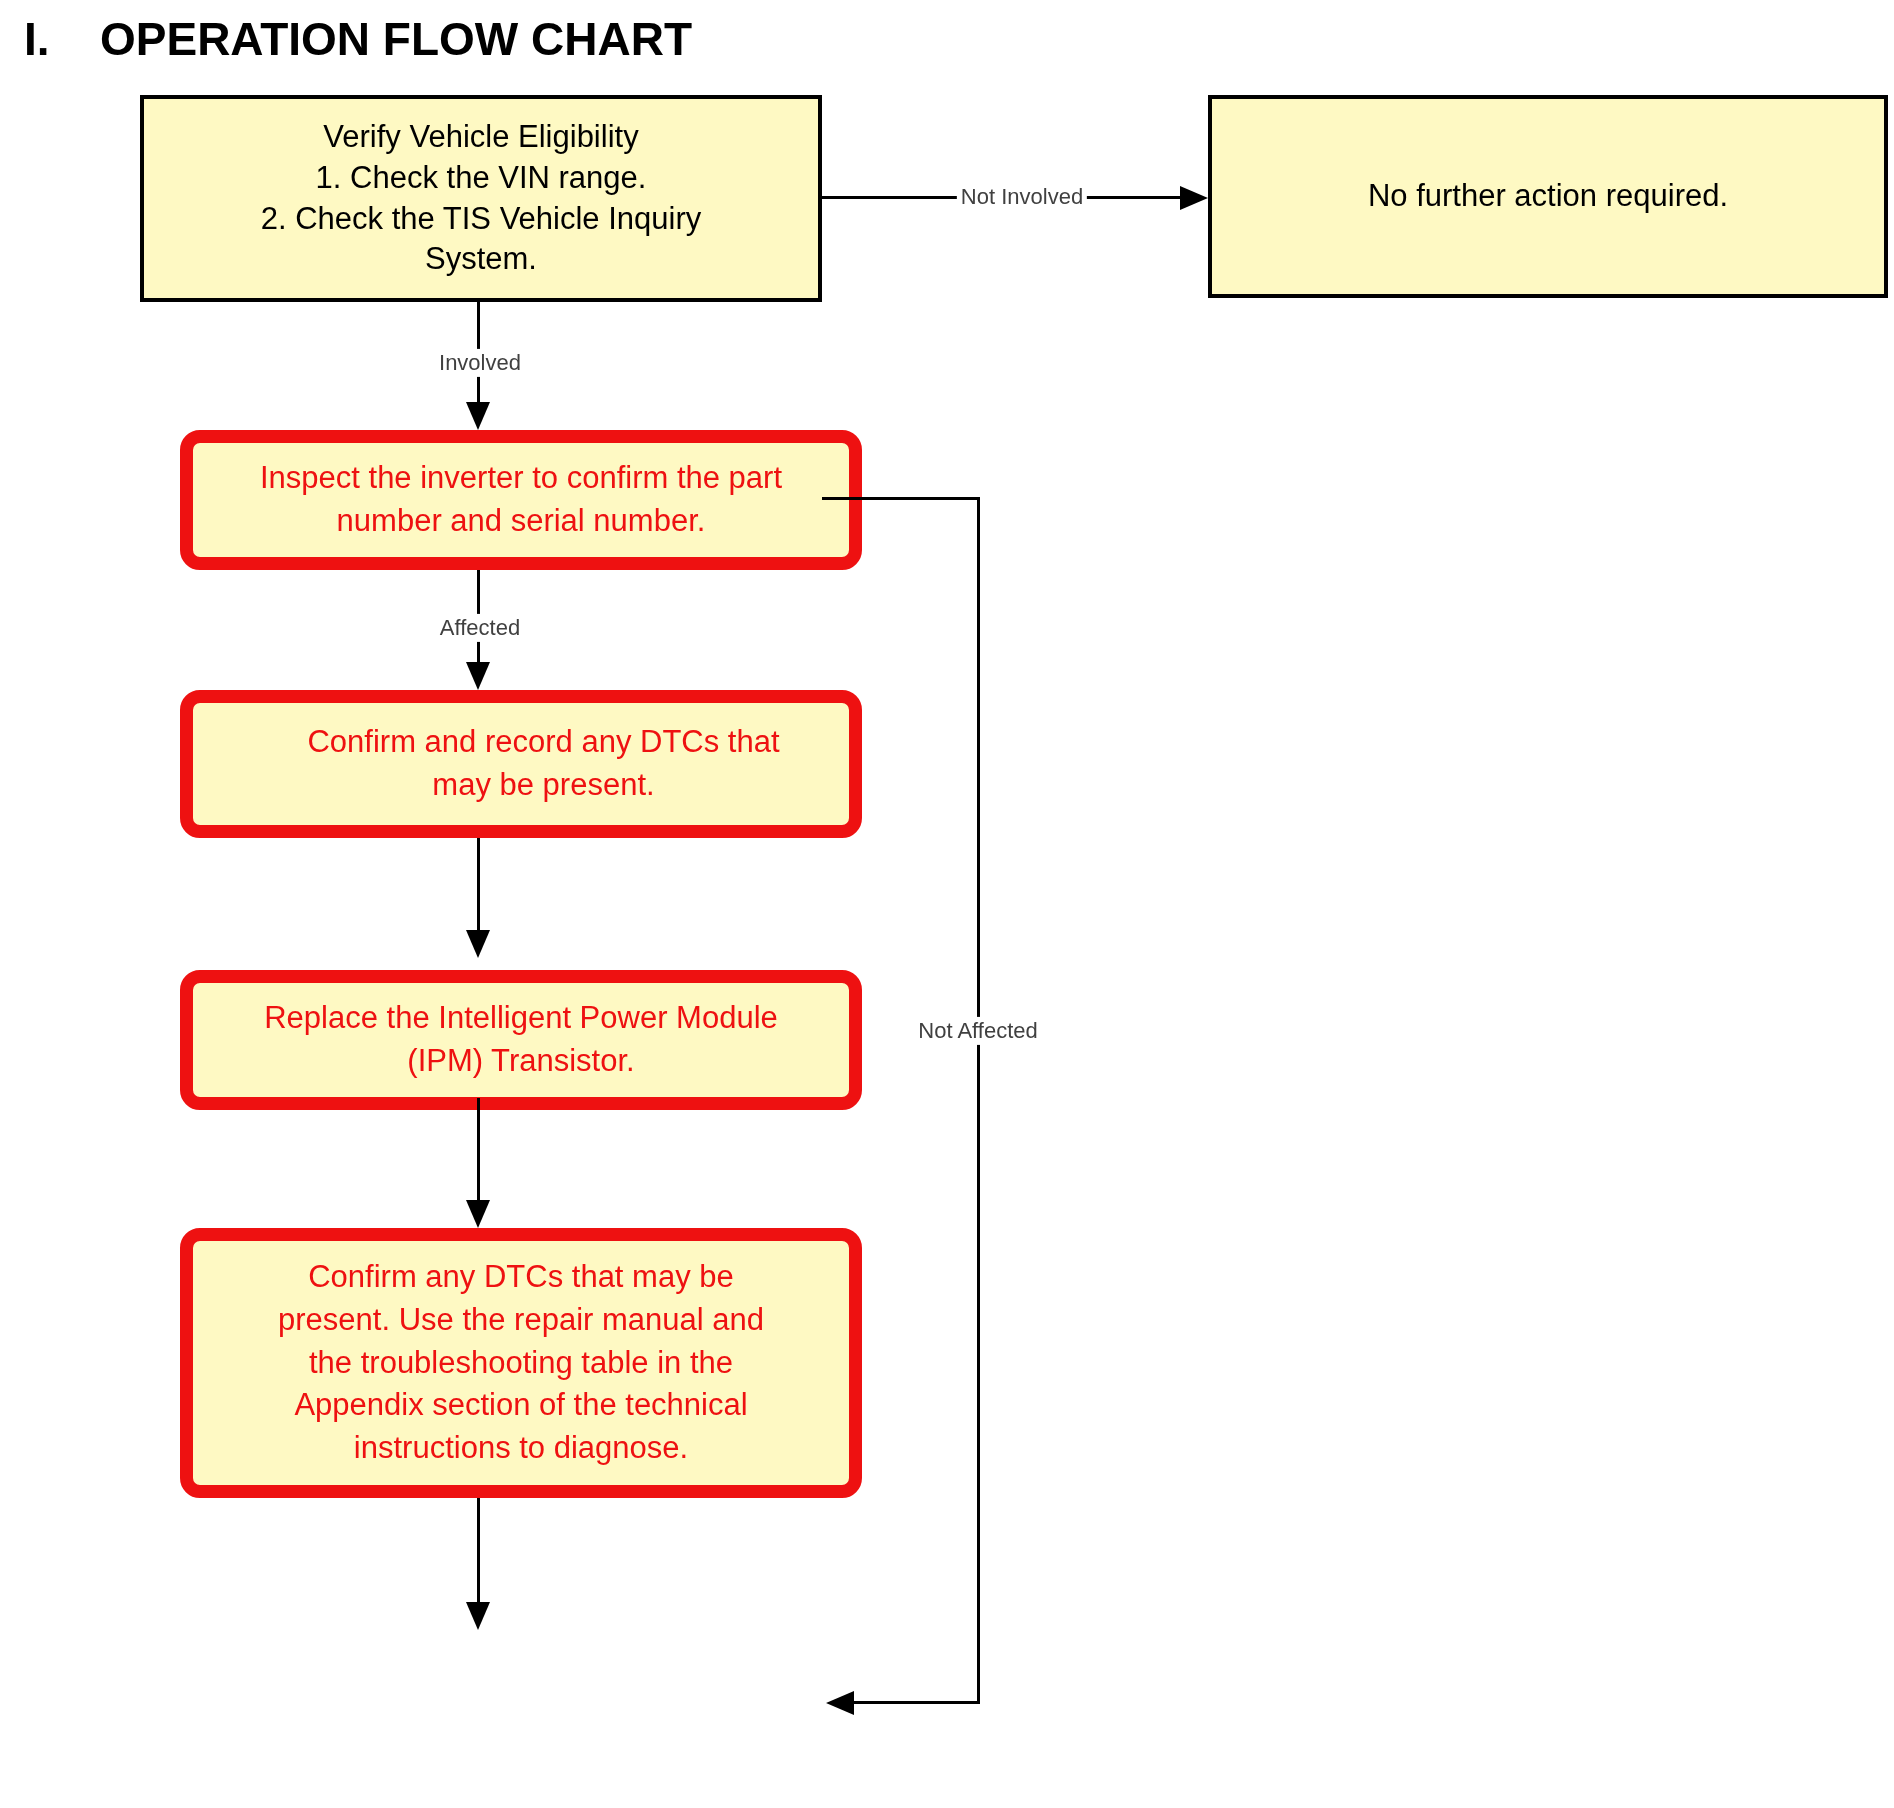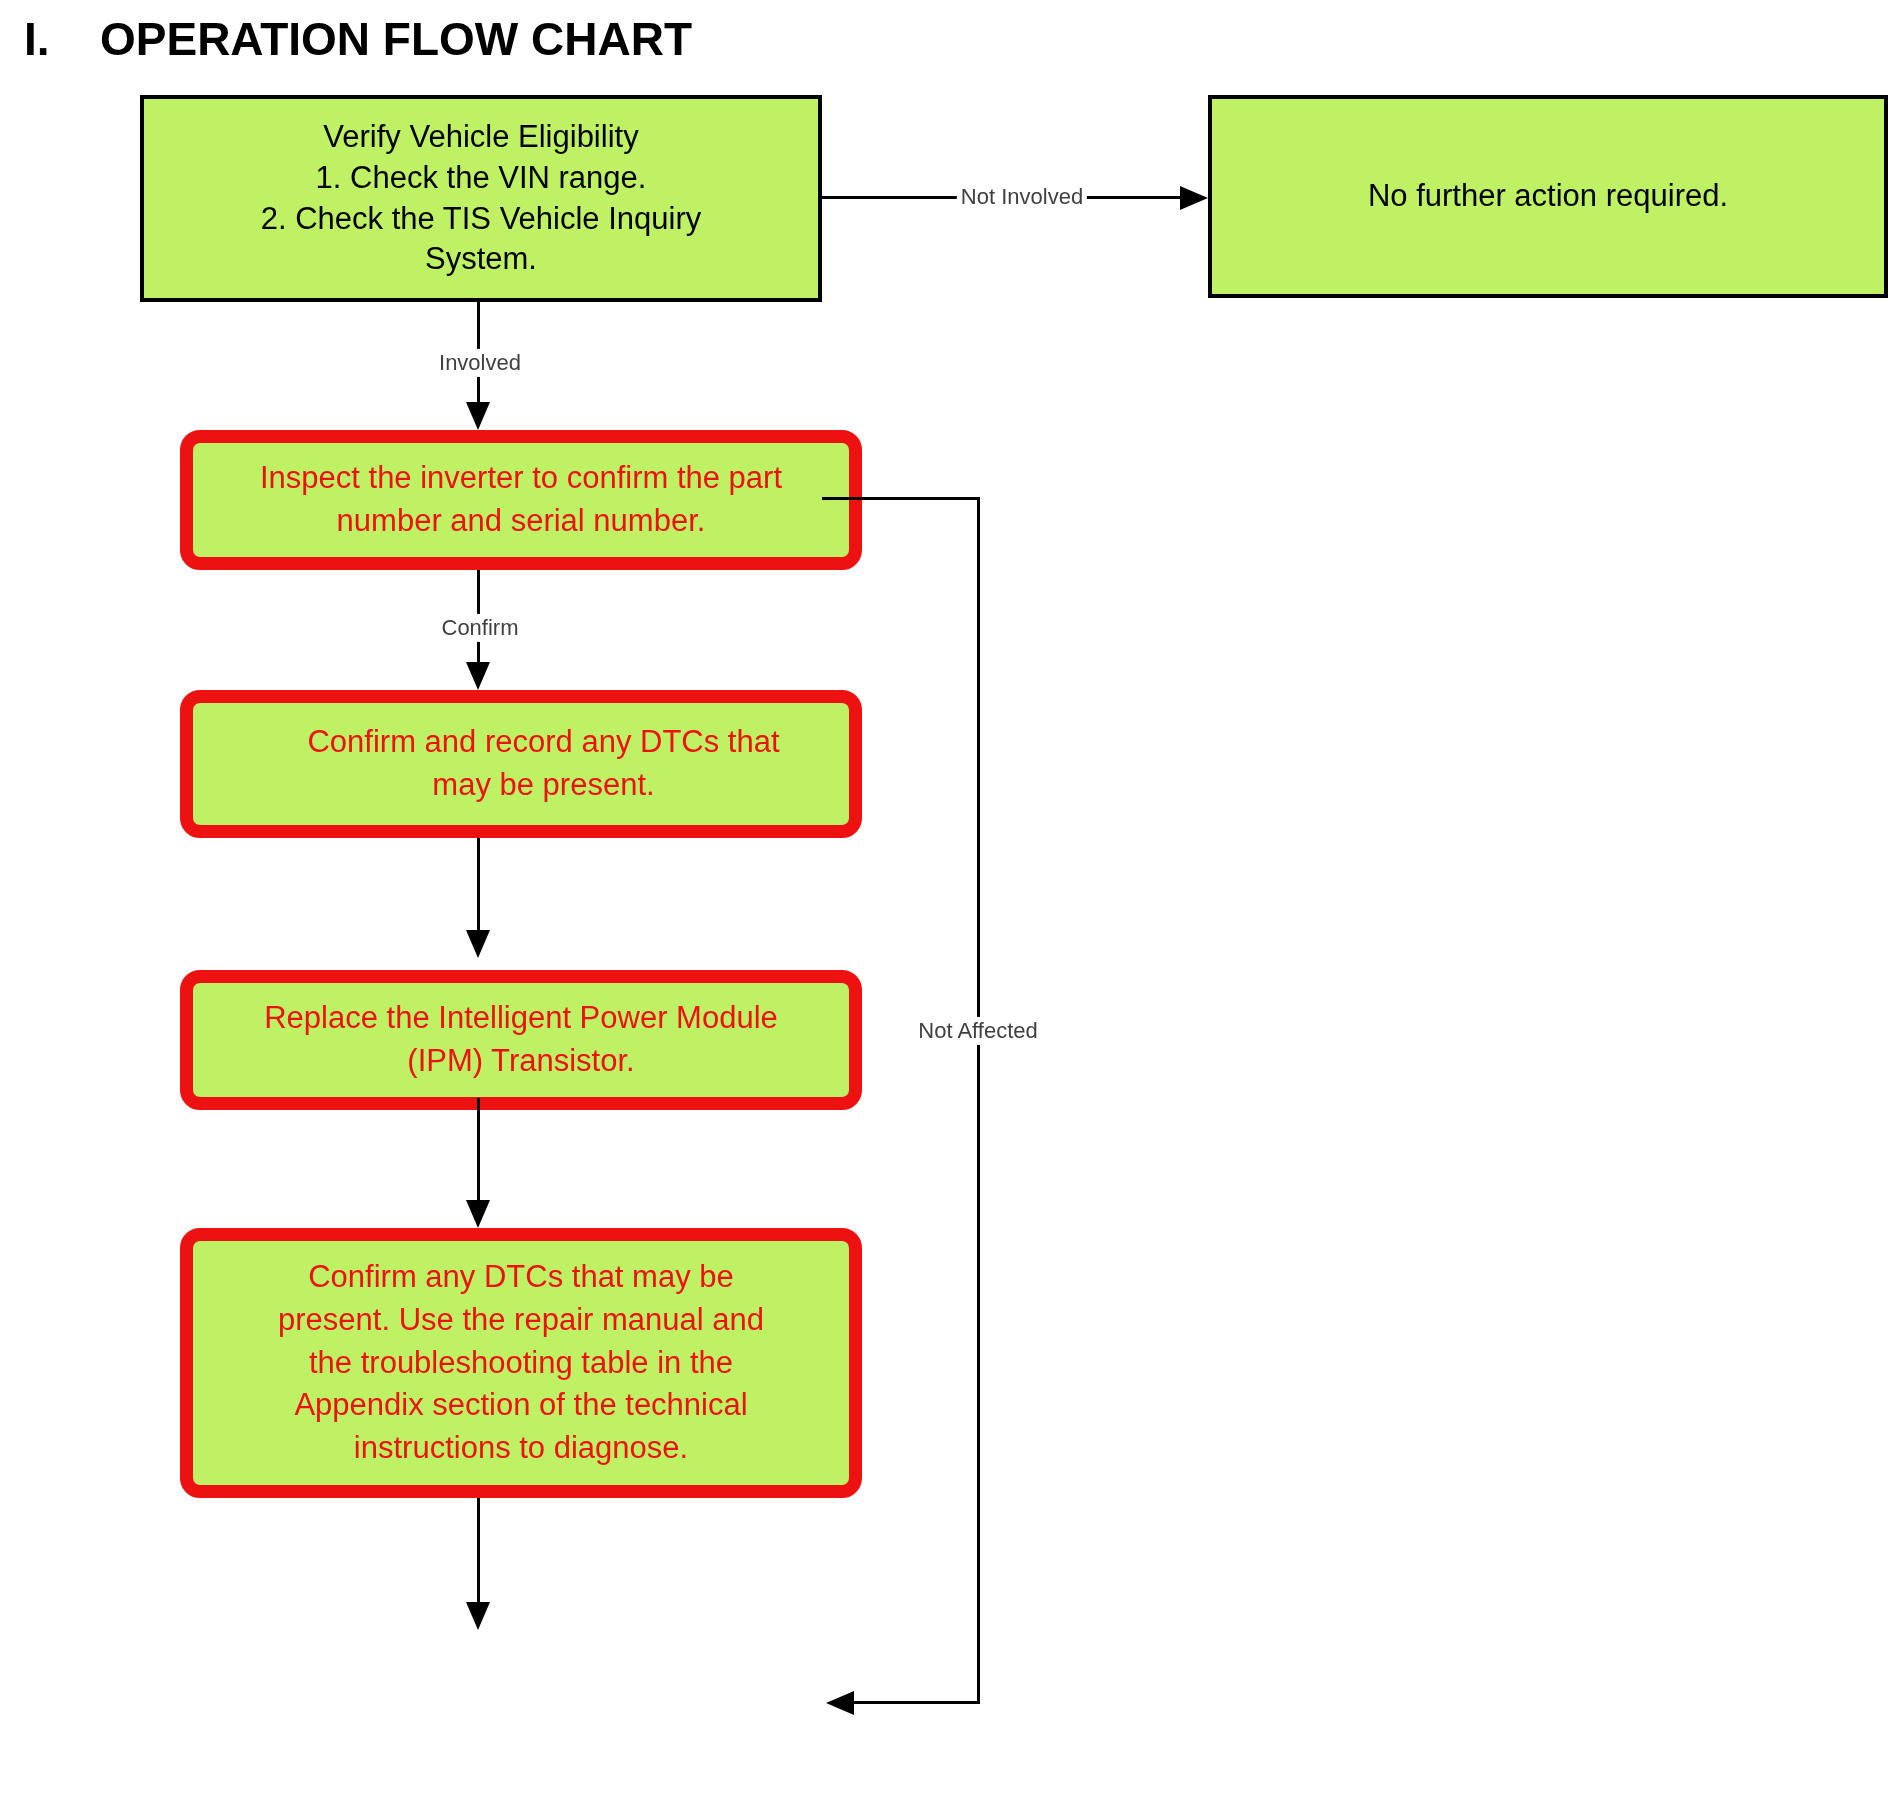--- a/index.html
+++ b/index.html
@@ -37,21 +37,21 @@
     top: 0;
   }
   .flow-title .titletext {
     position: absolute;
     left: 100px;
     top: 0;
   }
   .node {
     position: absolute;
     box-sizing: border-box;
-    background: #bef264;
+    background: #fef9c3;
     display: flex;
     align-items: center;
     justify-content: center;
     text-align: center;
   }
   .node .box-text {
     white-space: pre-line;
     width: 100%;
   }
   .black-box {
@@ -148,21 +148,21 @@
 number and serial number.</div>
   </div>
 
   <div class="hline" style="left:822px; top:497px; width:158px; height:3px;"></div>
   <div class="vline" style="left:977px; top:497px; width:3px; height:1207px;"></div>
   <div class="edge-label" style="left:978px; top:1031px;">Not Affected</div>
   <div class="hline" style="left:854px; top:1701px; width:126px; height:3px;"></div>
   <div class="arrow-left" style="left:826px; top:1690.5px;"></div>
 
   <div class="vline" style="left:477px; top:570px; width:3px; height:92px;"></div>
-  <div class="edge-label" style="left:480px; top:628px;">Confirm</div>
+  <div class="edge-label" style="left:480px; top:628px;">Affected</div>
   <div class="arrow-down" style="left:466px; top:662px;"></div>
 
   <div class="node red-box" style="left:140px; top:690px; width:682px; height:148px;padding-left:45px;">
     <div class="box-text">Confirm and record any DTCs that
 may be present.</div>
   </div>
 
   <div class="vline" style="left:477px; top:838px; width:3px; height:92px;"></div>
   <div class="arrow-down" style="left:466px; top:930px;"></div>
 

